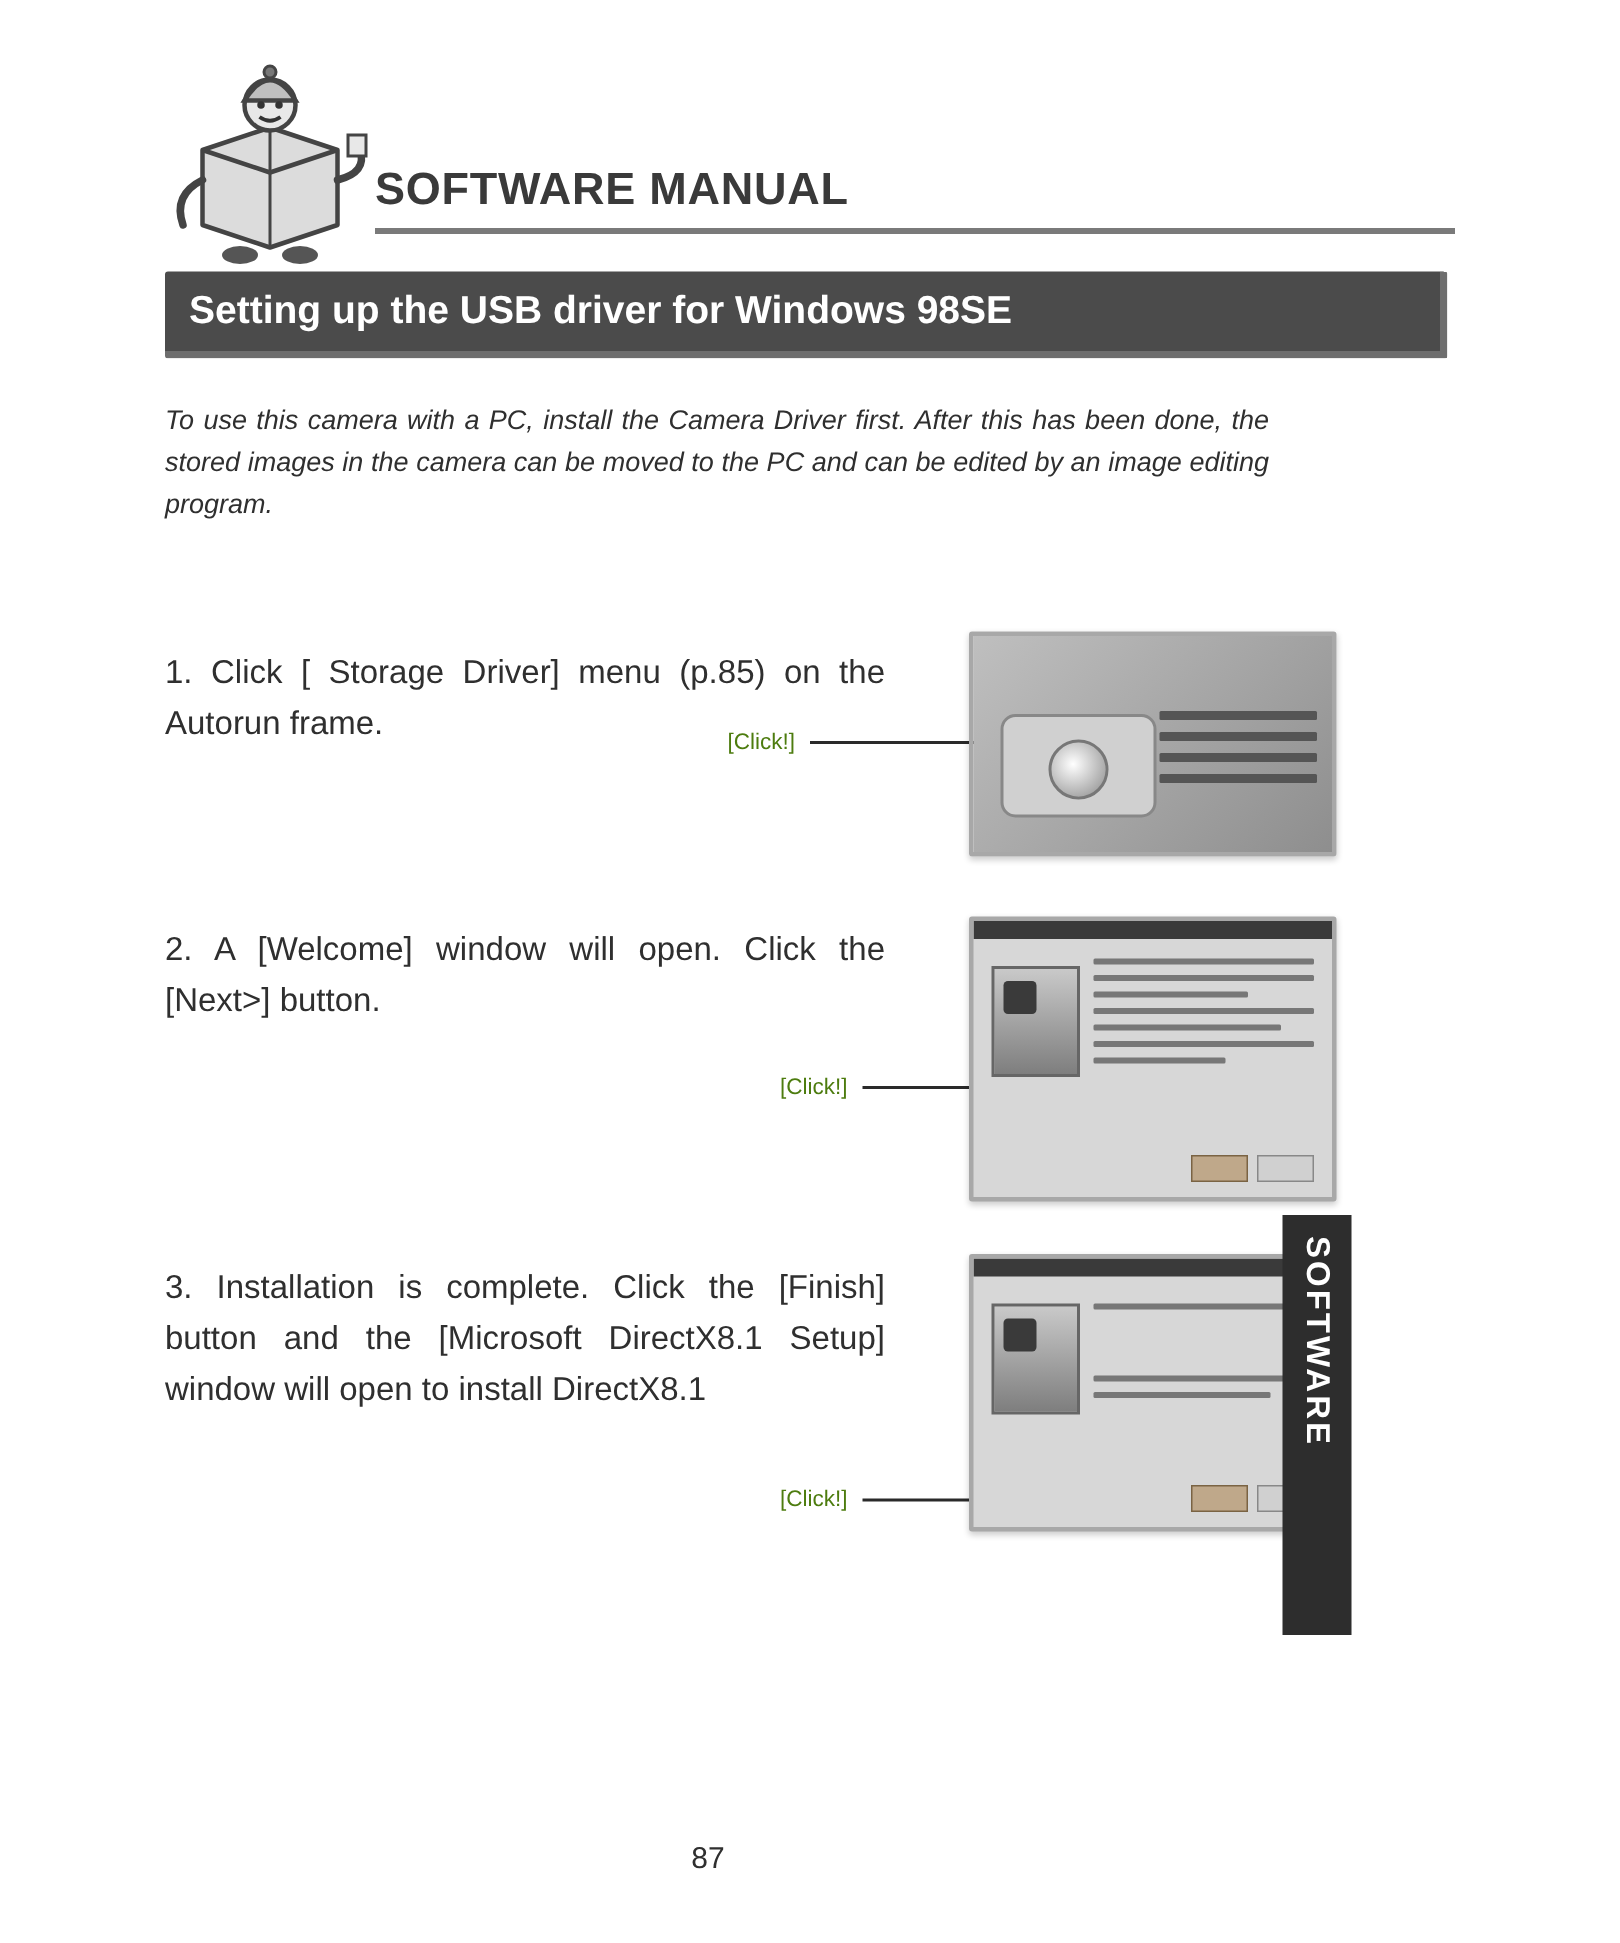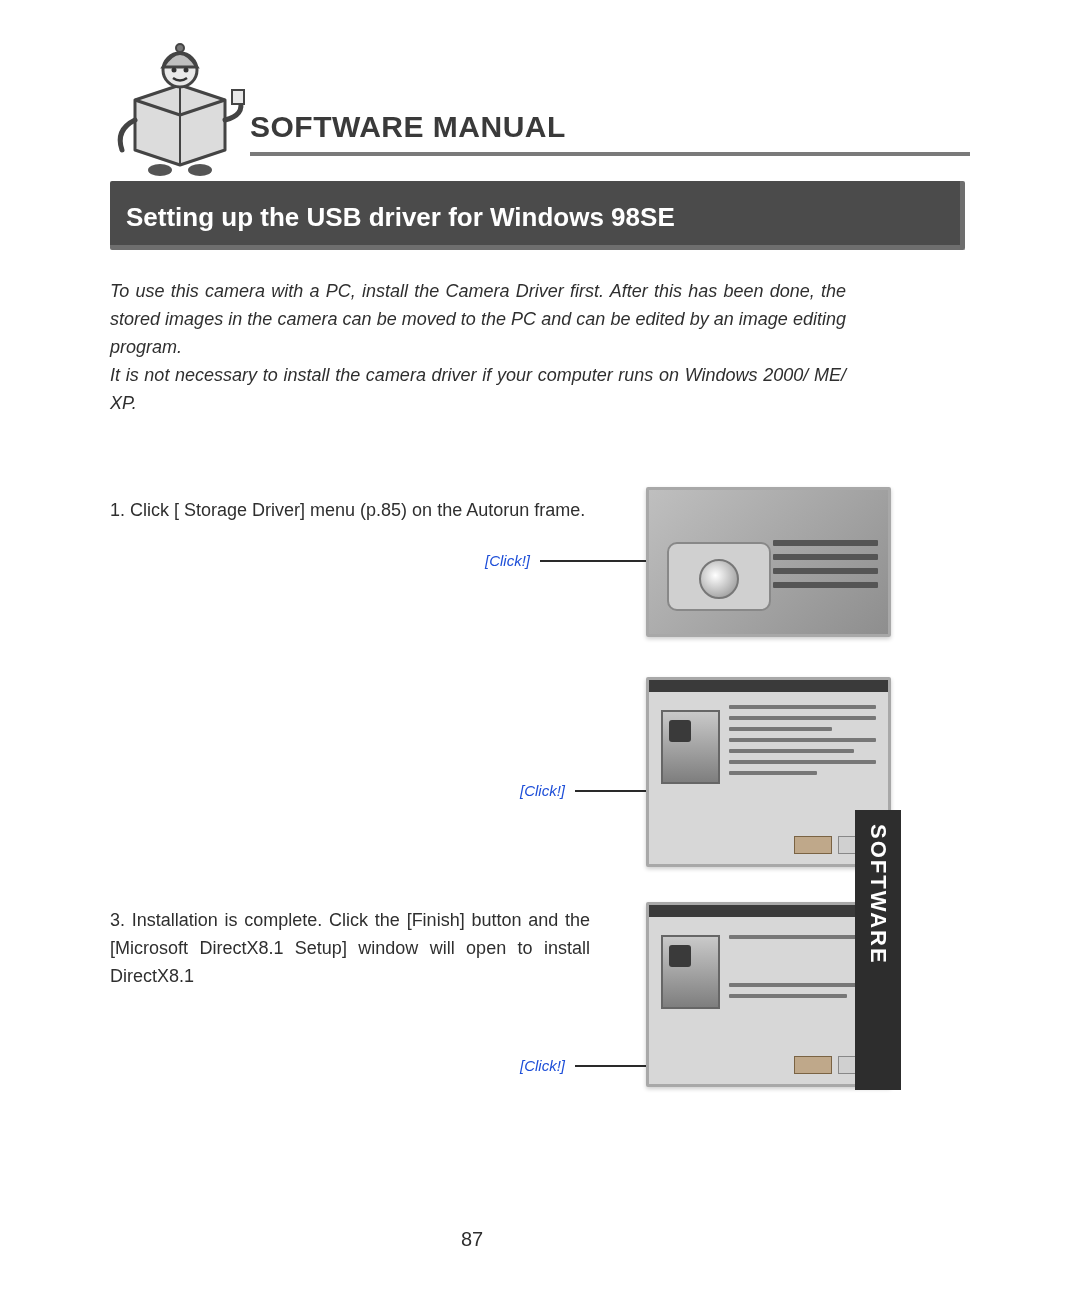--- a/index.html
+++ b/index.html
@@ -50,21 +50,21 @@
 
   
   .section-banner {
     margin-top: 25px;
     width: 855px;
     box-sizing: border-box;
     background: #4b4b4b;
     color: #ffffff;
     font-size: 26px;
     font-weight: 700;
-    padding: 21px 16px 12px 16px;
+    padding: 10px 16px 12px 16px;
     border-right: 5px solid #6e6e6e;
     border-bottom: 5px solid #6e6e6e;
     border-radius: 2px;
   }
 
   
   .intro {
     margin-top: 28px;
     font-size: 18px;
     line-height: 1.55;
@@ -79,31 +79,30 @@
     position: relative;
     margin-top: 80px;
   }
   .step {
     position: relative;
     min-height: 160px;
     margin-bottom: 25px;
   }
   .step-text {
     width: 480px;
-    font-size: 18px;
+    font-size: 22px;
     line-height: 1.55;
     text-align: justify;
     color: #2f2f2f;
   }
   .click-label {
     position: absolute;
     font-size: 15px;
-    color: #1d4ed8;
+    color: #4d7c0f;
     white-space: nowrap;
-    font-style: italic;
   }
   .arrow-line {
     position: absolute;
     height: 0;
     border-top: 2px solid #2a2a2a;
   }
   .arrow-head {
     position: absolute;
     width: 0; height: 0;
     border-top: 6px solid transparent;
@@ -275,21 +274,20 @@
     <div class="title-wrap">
       <h1 class="title">SOFTWARE MANUAL</h1>
       <hr class="title-rule">
     </div>
   </div>
 
   <div class="section-banner">Setting up the USB driver for Windows 98SE</div>
 
   <div class="intro">
     <p>To use this camera with a PC, install the Camera Driver first. After this has been done, the stored images in the camera can be moved to the PC and can be edited by an image editing program.</p>
-    <p>It is not necessary to install the camera driver if your computer runs on Windows 2000/ ME/ XP.</p>
   </div>
 
   <div class="steps">
 
     <div class="step" style="min-height:160px;">
       <div class="step-text">1. Click [ Storage Driver] menu (p.85) on the Autorun frame.</div>
       <span class="click-label" style="left:375px; top:55px;">[Click!]</span>
       <div class="arrow-line" style="left:430px; top:63px; width:200px;"></div>
       <div class="arrow-head" style="left:628px; top:57px;"></div>
       <div class="thumb" style="top:-10px; height:150px;">
@@ -297,20 +295,21 @@
         <div class="texts">
             <div></div>
             <div></div>
             <div></div>
             <div></div>
           </div>
       </div>
     </div>
 
     <div class="step" style="min-height:200px;">
+      <div class="step-text">2. A [Welcome] window will open. Click the [Next&gt;] button.</div>
       <span class="click-label" style="left:410px; top:100px;">[Click!]</span>
 
       <div class="arrow-line" style="left:465px; top:108px; width:75px;"></div>
 
       <div class="arrow-diag" style="left:540px; top:108px; width:180px; transform:rotate(18deg);"></div>
       <div class="arrow-head" style="left:705px; top:158px; transform:rotate(18deg);"></div>
       <div class="thumb thumb-dialog" style="top:-5px; height:190px;">
         <div class="tb"></div>
         <div class="side-img"></div>
         <div class="lines">

